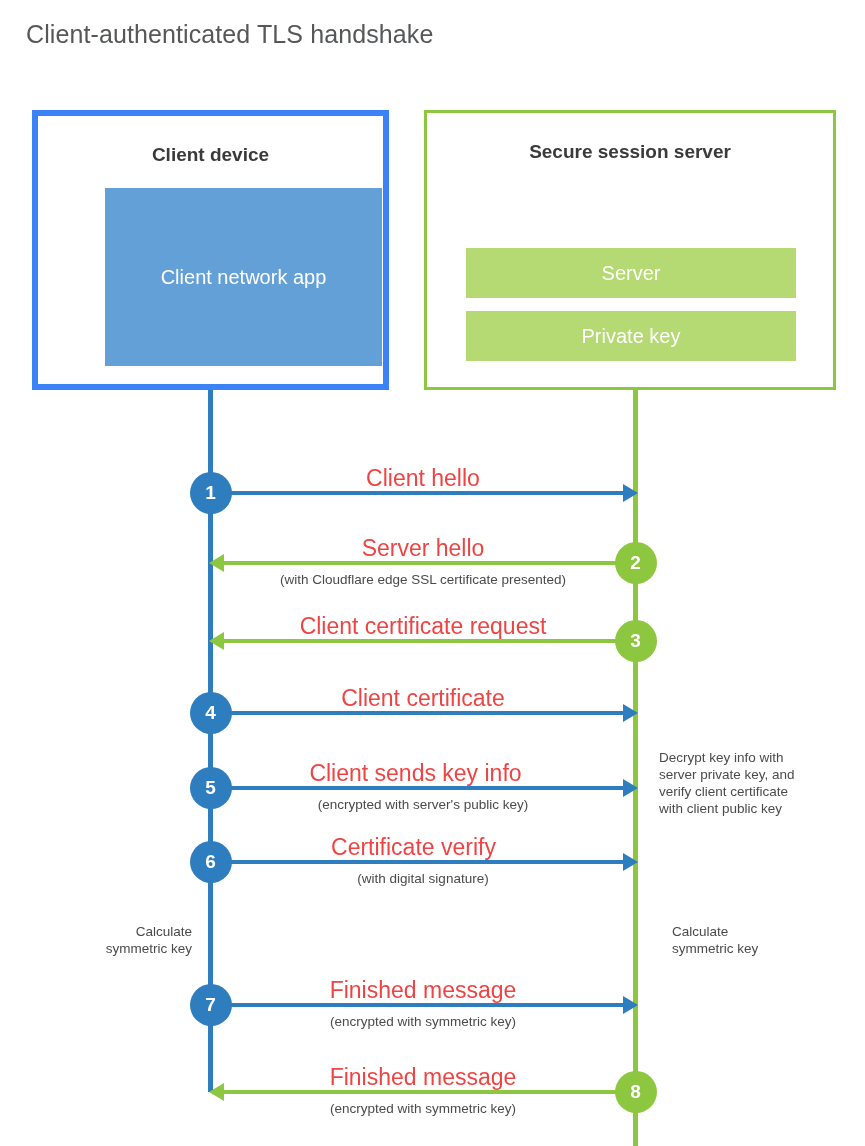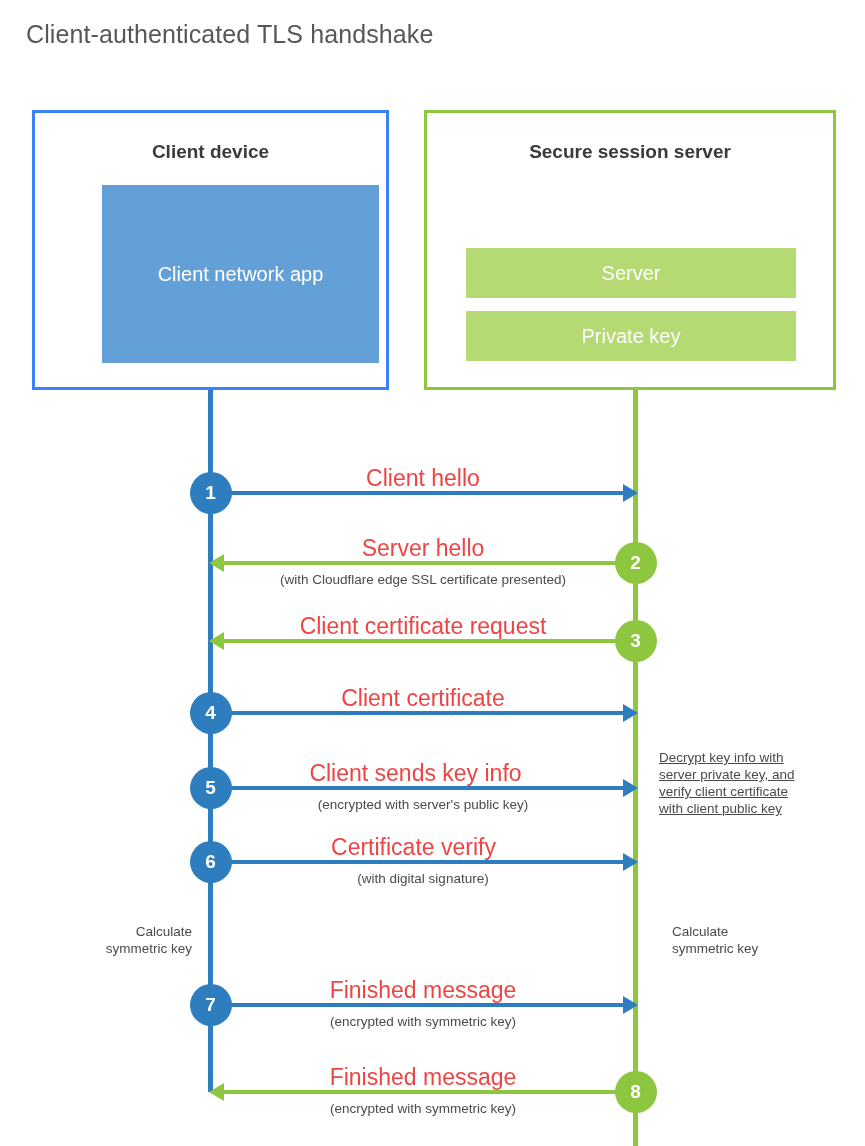--- a/index.html
+++ b/index.html
@@ -27,21 +27,21 @@
   }
 
   
   .party-box {
     position: absolute;
     background: #ffffff;
   }
   #client-box {
     left: 32px; top: 110px;
     width: 357px; height: 280px;
-    border: 3px solid #3b82f6;
+    border: 6px solid #3b82f6;
   }
   #server-box {
     left: 424px; top: 110px;
     width: 412px; height: 280px;
     border: 3px solid #8DC63F;
   }
   .party-title {
     position: absolute;
     left: 0; right: 0;
     top: 28px;
@@ -222,21 +222,21 @@
     </div>
     <div class="msg">
       <div class="arrow-line" style="background: rgb(141, 198, 63); top: 1090px; left: 222.5px; width: 413px;"></div>
       <div class="arrow-head to-left" style="color: rgb(141, 198, 63); top: 1083px; left: 208.5px;"></div>
       <div class="msg-label" style="left: 210.5px; width: 425px; top: 1064px;">Finished message</div>
       <div class="msg-sublabel" style="left: 210.5px; width: 425px; top: 1101px;">(encrypted with symmetric key)</div>
       <div class="step-circle green" style="top: 1071px; left: 614.5px;">8</div>
     </div>
   </div>
 
-<div class="side-note right" id="note-server-decrypt" style="left:659px; top:749px; width:180px;text-decoration:underline;">Decrypt key info with
+<div class="side-note right" id="note-server-decrypt" style="left:659px; top:749px; width:180px;">Decrypt key info with
 server private key, and
 verify client certificate
 with client public key</div>
 
 <div class="side-note left" id="note-client-calc" style="left:26px; top:923px; width:166px;">Calculate
 symmetric key</div>
 
 <div class="side-note right" id="note-server-calc" style="left:672px; top:923px; width:180px;">Calculate
 symmetric key</div>
 

